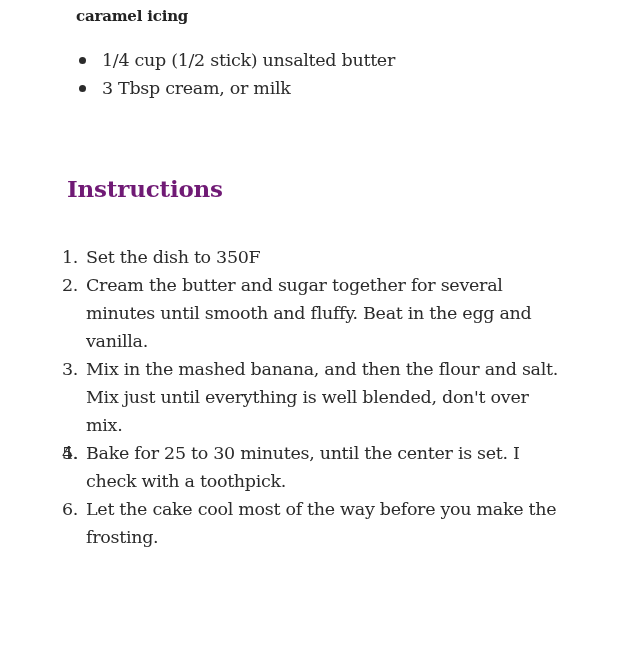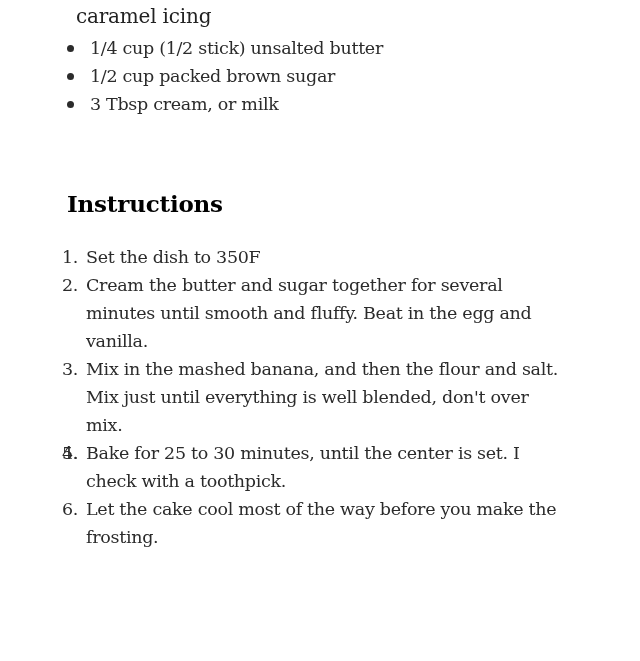--- a/index.html
+++ b/index.html
@@ -12,31 +12,31 @@
       height: 661px;
       overflow: hidden;
       position: relative;
       font-family: "DejaVu Serif", "Liberation Serif", serif;
       color: #2b2b2b;
     }
     .subheading {
       position: absolute;
       left: 76px;
       top: 2px;
-      font-size: 20px;
-      font-weight: normal;
+      font-size: 15px;
+      font-weight: bold;
       color: #222;
       line-height: 28px;
       letter-spacing: -0.2px;
     }
     .ingredients {
       position: absolute;
       left: 0;
       top: 30px;
-      margin: 4px;
+      margin: 16px;
       padding: 0;
       list-style: none;
       width: 560px;
     }
     .ingredients li {
       position: relative;
       padding-left: 86px;
       font-size: 17.5px;
       line-height: 28px;
       letter-spacing: -0.3px;
@@ -46,25 +46,25 @@
       left: 63px;
       top: 11px;
       width: 7px;
       height: 7px;
       border-radius: 50%;
       background: #2b2b2b;
     }
     .section-title {
       position: absolute;
       left: 67px;
-      top: 188px;
+      top: 173px;
       margin: 0;
       font-size: 23px;
       font-weight: bold;
-      color: #000000;
+      color: #701a75;
       line-height: 32px;
       letter-spacing: -0.2px;
     }
     .steps {
       position: absolute;
       left: 0;
       top: 243px;
       margin: 0;
       padding: 0;
       list-style: none;
@@ -90,24 +90,20 @@
 
 <div class="subheading">caramel icing</div>
 
 <ul class="ingredients">
   <li>
     <span class="bullet"></span>
     <span>1/4 cup (1/2 stick) unsalted butter</span>
   </li>
   <li>
     <span class="bullet"></span>
-    <span>1/2 cup packed brown sugar</span>
-  </li>
-  <li>
-    <span class="bullet"></span>
     <span>3 Tbsp cream, or milk</span>
   </li>
 </ul>
 
 <h2 class="section-title">Instructions</h2>
 
 <ol class="steps">
   <li>
     <span class="num">1.</span>
     <span>Set the dish to 350F</span>

